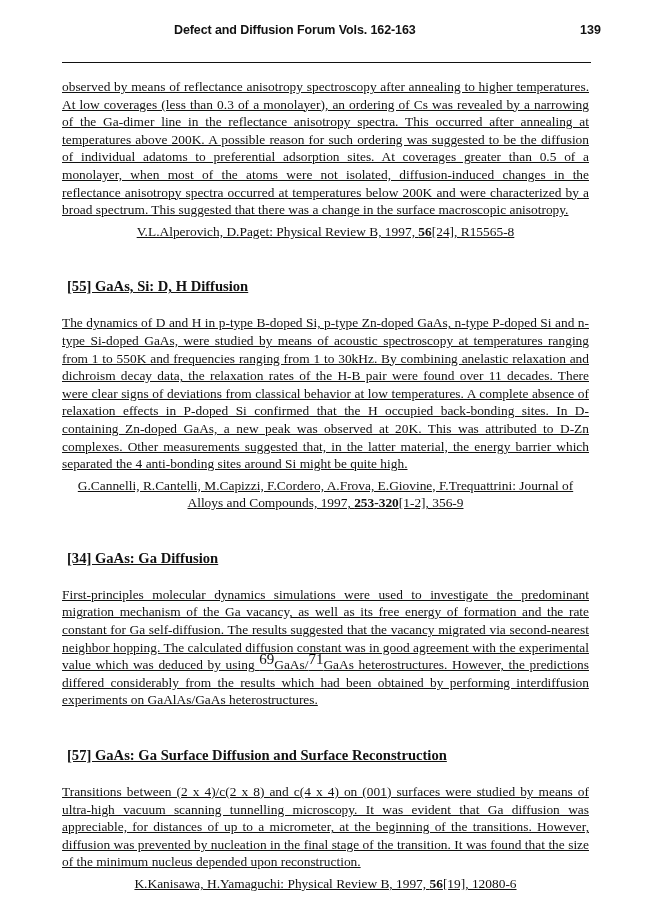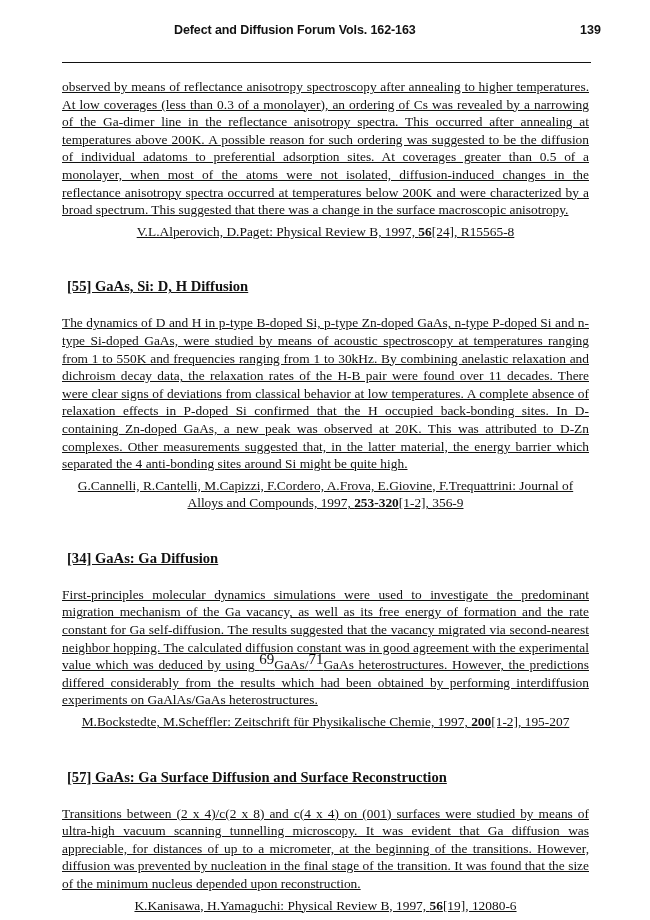--- a/index.html
+++ b/index.html
@@ -51,21 +51,20 @@
       <p class="para">The dynamics of D and H in p-type B-doped Si, p-type Zn-doped GaAs, n-type P-doped Si and n-type Si-doped GaAs, were studied by means of acoustic spectroscopy at temperatures ranging from 1 to 550K and frequencies ranging from 1 to 30kHz. By combining anelastic relaxation and dichroism decay data, the relaxation rates of the H-B pair were found over 11 decades. There were clear signs of deviations from classical behavior at low temperatures. A complete absence of relaxation effects in P-doped Si confirmed that the H occupied back-bonding sites. In D-containing Zn-doped GaAs, a new peak was observed at 20K. This was attributed to D-Zn complexes. Other measurements suggested that, in the latter material, the energy barrier which separated the 4 anti-bonding sites around Si might be quite high.</p>
       <p class="ref"><span>G.Cannelli, R.Cantelli, M.Capizzi, F.Cordero, A.Frova, E.Giovine, F.Trequattrini: Journal of Alloys and Compounds, 1997, </span><b>253-320</b><span>[1-2], 356-9</span></p>
     </div>
 
     <div class="gap-section"></div>
 
     <div>
       <h3 class="heading">[34] GaAs: Ga Diffusion</h3>
       <div class="gap-head"></div>
       <p class="para"><span>First-principles molecular dynamics simulations were used to investigate the predominant migration mechanism of the Ga vacancy, as well as its free energy of formation and the rate constant for Ga self-diffusion. The results suggested that the vacancy migrated via second-nearest neighbor hopping. The calculated diffusion constant was in good agreement with the experimental value which was deduced by using </span><span class="sup">69</span><span>GaAs/</span><span class="sup">71</span><span>GaAs heterostructures. However, the predictions differed considerably from the results which had been obtained by performing interdiffusion experiments on GaAlAs/GaAs heterostructures.</span></p>
-      <p class="ref"><span>M.Bockstedte, M.Scheffler: Zeitschrift für Physikalische Chemie, 1997, </span><b>200</b><span>[1-2], 195-207</span></p>
     </div>
 
     <div class="gap-section"></div>
 
     <div>
       <h3 class="heading">[57] GaAs: Ga Surface Diffusion and Surface Reconstruction</h3>
       <div class="gap-head"></div>
       <p class="para">Transitions between (2 x 4)/c(2 x 8) and c(4 x 4) on (001) surfaces were studied by means of ultra-high vacuum scanning tunnelling microscopy. It was evident that Ga diffusion was appreciable, for distances of up to a micrometer, at the beginning of the transitions. However, diffusion was prevented by nucleation in the final stage of the transition. It was found that the size of the minimum nucleus depended upon reconstruction.</p>
       <p class="ref"><span>K.Kanisawa, H.Yamaguchi: Physical Review B, 1997, </span><b>56</b><span>[19], 12080-6</span></p>
     </div>

